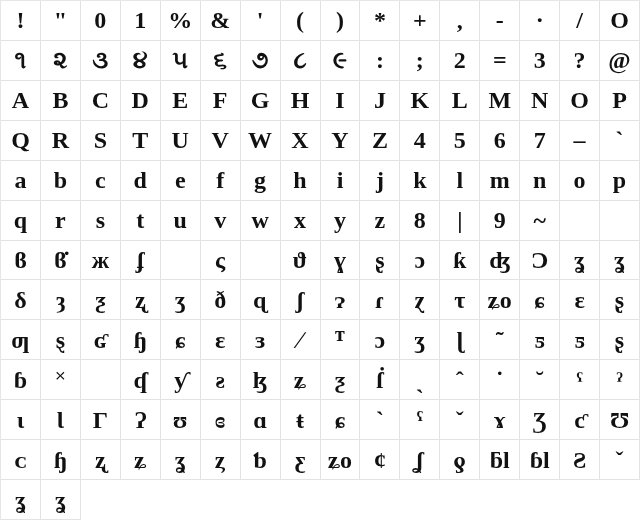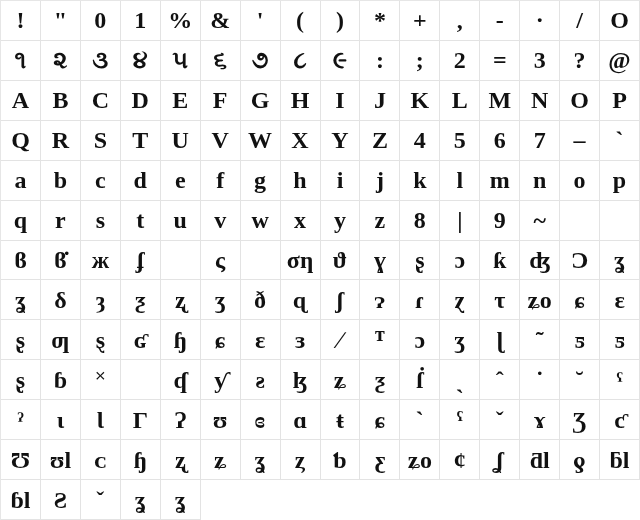--- a/index.html
+++ b/index.html
@@ -140,21 +140,20 @@
     <div class="cell">~</div>
     <div class="cell"></div>
     <div class="cell"></div>
     <div class="cell">ϐ</div>
     <div class="cell">ϐ̇</div>
     <div class="cell">ж</div>
     <div class="cell">ʄ</div>
     <div class="cell"></div>
     <div class="cell">ς</div>
     <div class="cell"></div>
-    <div class="cell">σƞ</div>
     <div class="cell">ϑ</div>
     <div class="cell">ɣ</div>
     <div class="cell">ʂ</div>
     <div class="cell">ɔ</div>
     <div class="cell">ƙ</div>
     <div class="cell">ʤ</div>
     <div class="cell">Ɔ</div>
     <div class="cell">ʓ</div>
     <div class="cell">ʓ</div>
     <div class="cell">δ</div>
@@ -214,33 +213,31 @@
     <div class="cell">ɑ</div>
     <div class="cell">ŧ</div>
     <div class="cell">ɕ</div>
     <div class="cell">ˋ</div>
     <div class="cell">ˤ</div>
     <div class="cell">ˇ</div>
     <div class="cell">ɤ</div>
     <div class="cell">Ʒ</div>
     <div class="cell">ƈ</div>
     <div class="cell">Ʊ</div>
-    <div class="cell">ʊl</div>
     <div class="cell">ᴄ</div>
     <div class="cell">ɧ</div>
     <div class="cell">ʐ</div>
     <div class="cell">ʑ</div>
     <div class="cell">ʓ</div>
     <div class="cell">ȥ</div>
     <div class="cell">ƅ</div>
     <div class="cell">ƹ</div>
     <div class="cell">ʑo</div>
     <div class="cell">ȼ</div>
     <div class="cell">ʆ</div>
-    <div class="cell">ƌl</div>
     <div class="cell">ƍ</div>
     <div class="cell">ƃl</div>
     <div class="cell">ɓl</div>
     <div class="cell">Ƨ</div>
     <div class="cell">ˇ</div>
     <div class="cell">ʓ</div>
     <div class="cell">ʓ</div>
   </div>
 
 </body></html>

